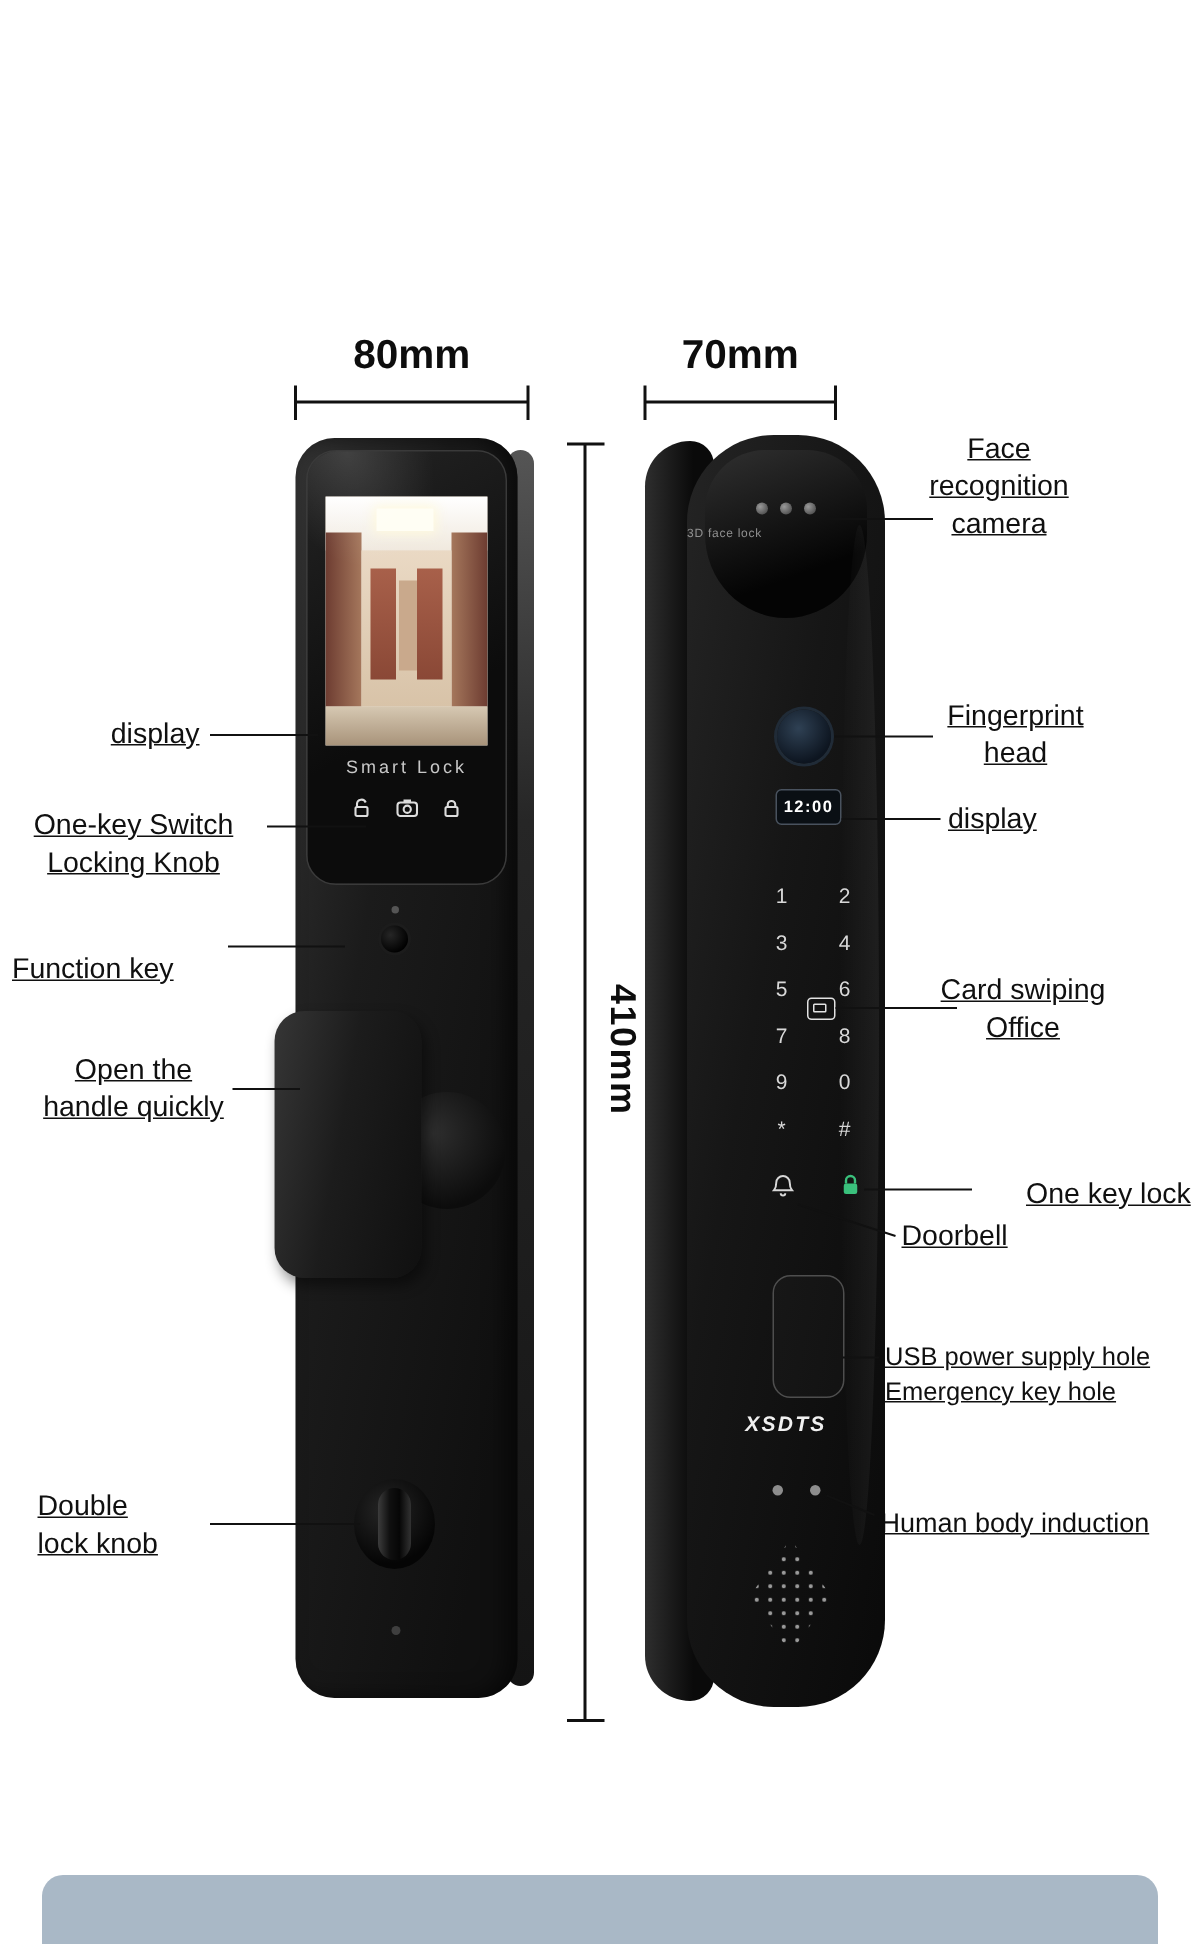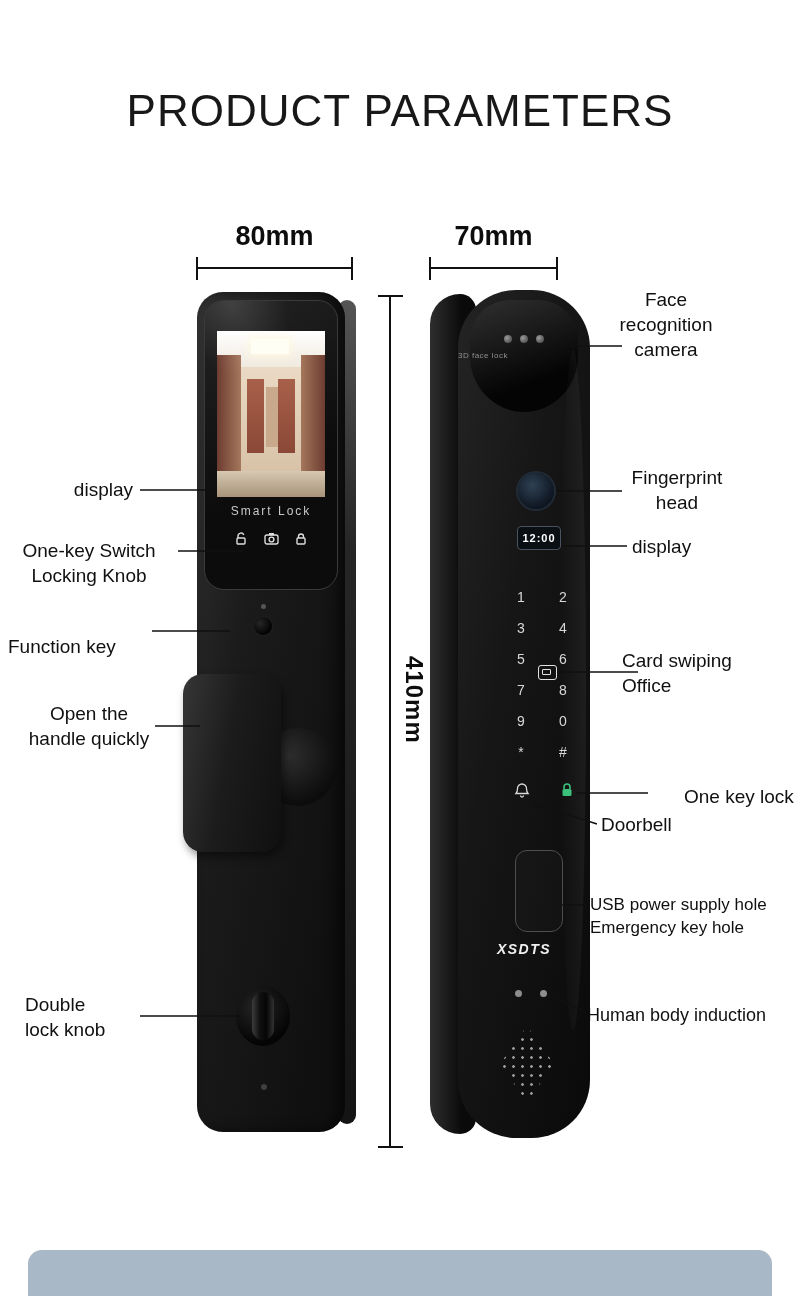--- a/index.html
+++ b/index.html
@@ -6,21 +6,21 @@
   .stage{position:relative;width:800px;height:1296px;background:#ffffff;overflow:hidden;
          font-family:"Liberation Sans","DejaVu Sans",sans-serif;color:#111;}
 
   .title{position:absolute;top:86px;left:0;width:100%;text-align:center;
          font-size:44px;font-weight:500;letter-spacing:1px;color:#181818;}
 
   .dim-label{position:absolute;font-size:27px;font-weight:700;text-align:center;color:#0d0d0d;}
   .vdim{position:absolute;writing-mode:vertical-rl;text-orientation:mixed;
         font-size:24px;font-weight:700;letter-spacing:1px;color:#0d0d0d;}
 
-  .callout{position:absolute;font-size:19px;line-height:25px;white-space:pre-line;color:#101010;}
+  .callout{position:absolute;font-size:19px;line-height:25px;white-space:pre-line;color:#101010;text-decoration:underline;}
   .callout.sm{font-size:17px;line-height:23px;}
 
   svg.lines{position:absolute;left:0;top:0;z-index:6;pointer-events:none;}
 
   
   .front-side{position:absolute;left:338px;top:300px;width:18px;height:824px;border-radius:10px;
               background:linear-gradient(to bottom,#555,#262626 30%,#141414);z-index:1;}
   .front-device{position:absolute;left:197px;top:292px;width:148px;height:840px;border-radius:26px;
                 background:linear-gradient(100deg,#333 0%,#1b1b1b 35%,#101010 85%);z-index:2;
                 box-shadow:inset -8px 0 14px rgba(0,0,0,.55);}
@@ -87,21 +87,20 @@
       background-image:radial-gradient(circle,#9a9a9a 1.1px,transparent 1.6px);background-size:9px 9px;
       clip-path:polygon(50% 0,100% 50%,50% 100%,0 50%);}
 
   .banner{position:absolute;left:28px;top:1250px;width:744px;height:60px;border-radius:14px;background:#a9b8c6;}
 </style>
 </head>
 <body>
 
 <div class="stage">
 
-  <div class="title">PRODUCT PARAMETERS</div>
 
   <div class="dim-label" style="left:197px;top:221px;width:155px">80mm</div>
   <div class="dim-label" style="left:430px;top:221px;width:127px">70mm</div>
   <div class="vdim" style="left:400px;top:656px">410mm</div>
   <div class="vdim" style="left:426px;top:656px">420mm</div>
 
   <div class="front-side"></div>
   <div class="front-device">
     <div class="screen">
       <div class="photo">
@@ -232,21 +231,21 @@
 handle quickly</div>
   <div class="callout" style="left:25px;top:992px;width:128px;">Double
 lock knob</div>
 
   <div class="callout" style="left:610px;top:287px;width:112px;text-align:center">Face
 recognition
 camera</div>
   <div class="callout" style="left:620px;top:465px;width:114px;text-align:center">Fingerprint
 head</div>
   <div class="callout" style="left:632px;top:534px;width:100px">display</div>
-  <div class="callout" style="left:622px;top:648px;width:120px;text-align:left">Card swiping
+  <div class="callout" style="left:622px;top:648px;width:120px;text-align:center">Card swiping
 Office</div>
   <div class="callout" style="left:684px;top:784px;width:130px">One key lock</div>
   <div class="callout" style="left:601px;top:812px;width:100px">Doorbell</div>
   <div class="callout sm" style="left:590px;top:916px;width:205px">Emergency key hole</div>
   <div class="callout sm" style="left:590px;top:893px;width:205px">USB power supply hole</div>
   <div class="callout" style="left:587px;top:1003px;width:212px;font-size:18px">Human body induction</div>
 
   <div class="banner"></div>
 </div>
 

